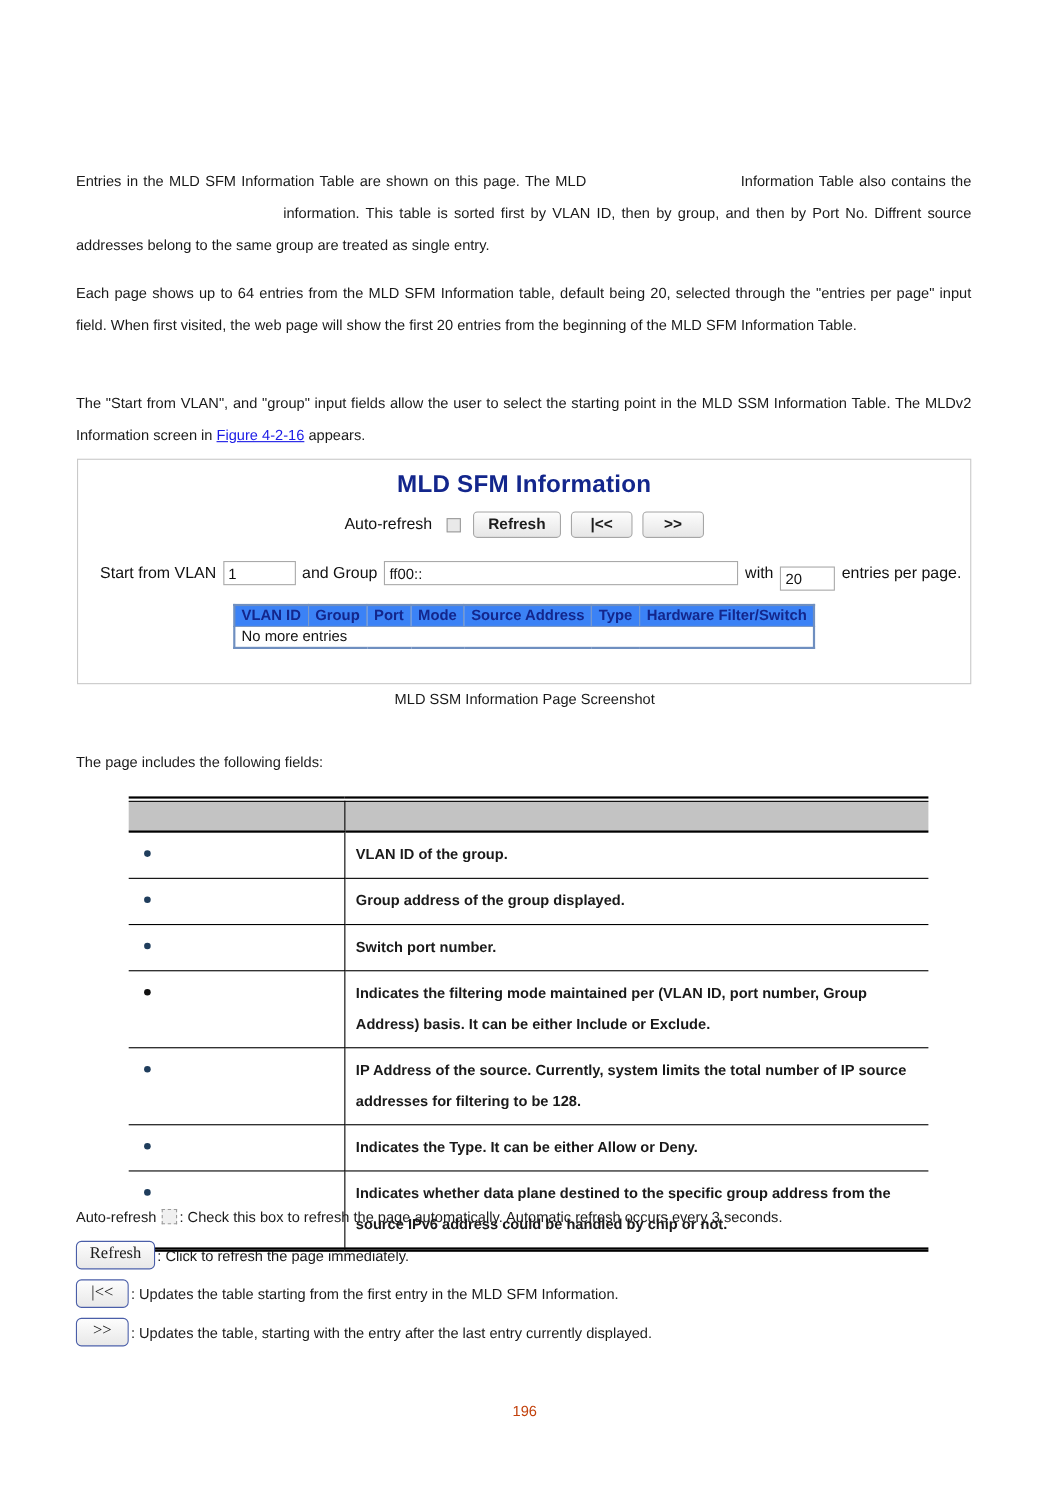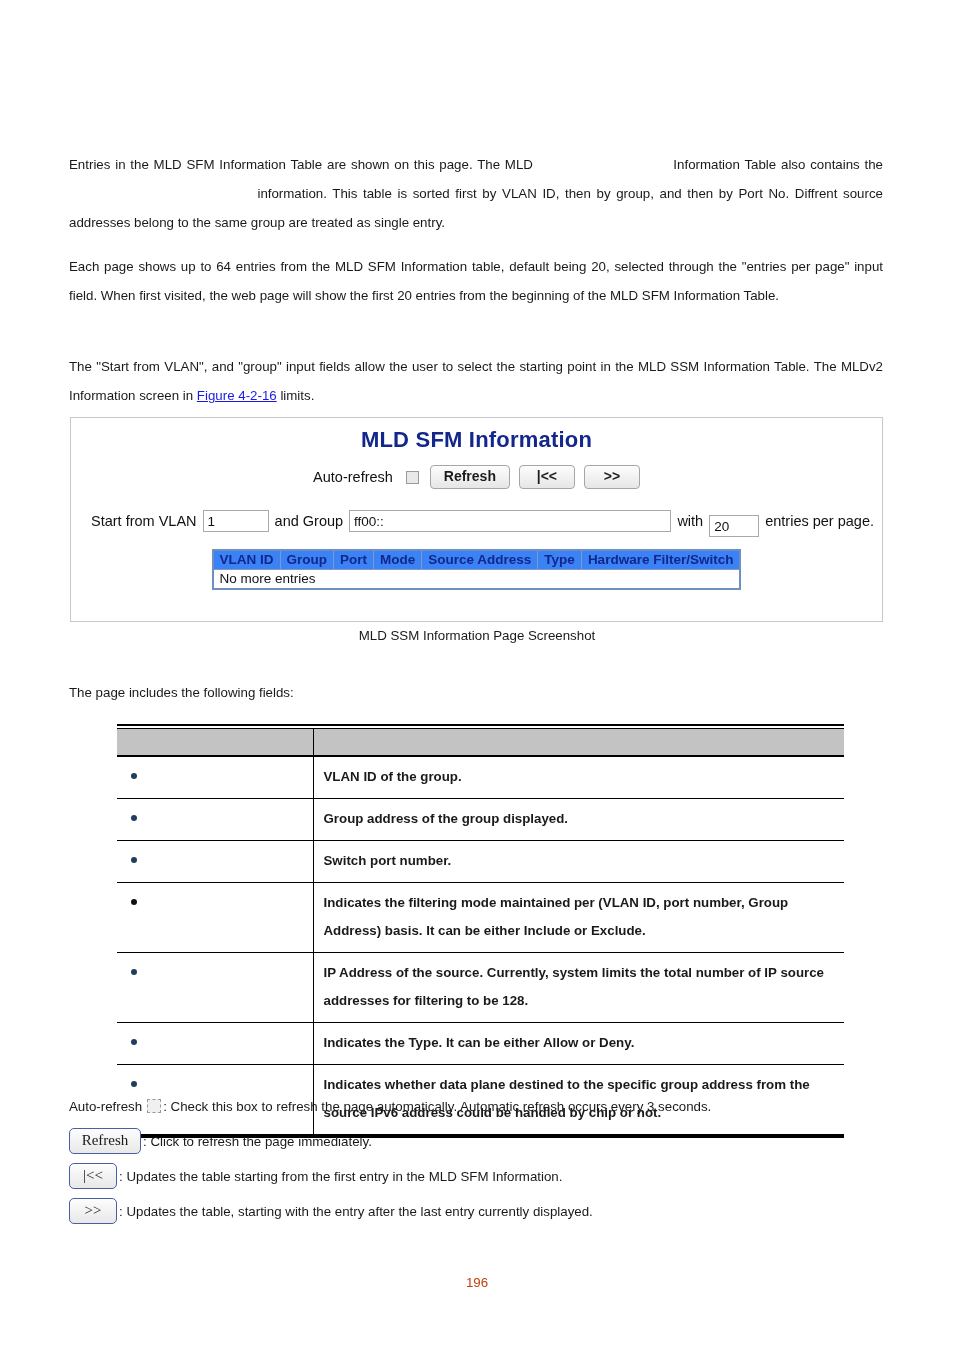--- a/index.html
+++ b/index.html
@@ -276,21 +276,21 @@
 
 <div class="page">
 
   <div class="prose p1">
     <span>Entries in the MLD SFM Information Table are shown on this page. The MLD</span><span class="gap-inline">                                      </span><span>Information Table also contains the</span><span class="gap-inline">                                                   </span><span>information. This table is sorted first by VLAN ID, then by group, and then by Port No. Diffrent source addresses belong to the same group are treated as single entry.</span>
   </div>
 
   <div class="prose p2">Each page shows up to 64 entries from the MLD SFM Information table, default being 20, selected through the "entries per page" input field. When first visited, the web page will show the first 20 entries from the beginning of the MLD SFM Information Table.</div>
 
   <div class="prose p3">
-    <span>The "Start from VLAN", and "group" input fields allow the user to select the starting point in the MLD SSM Information Table. The MLDv2 Information screen in </span><a class="link" href="#">Figure 4-2-16</a><span> limits.</span>
+    <span>The "Start from VLAN", and "group" input fields allow the user to select the starting point in the MLD SSM Information Table. The MLDv2 Information screen in </span><a class="link" href="#">Figure 4-2-16</a><span> appears.</span>
   </div>
 
   <div class="shot-box">
 
     <div class="shot-title">MLD SFM Information</div>
 
     <div class="shot-toolbar">
       <span class="autorefresh-label">Auto-refresh</span>
       <span class="checkbox"></span>
       <div class="btn refresh">Refresh</div>

